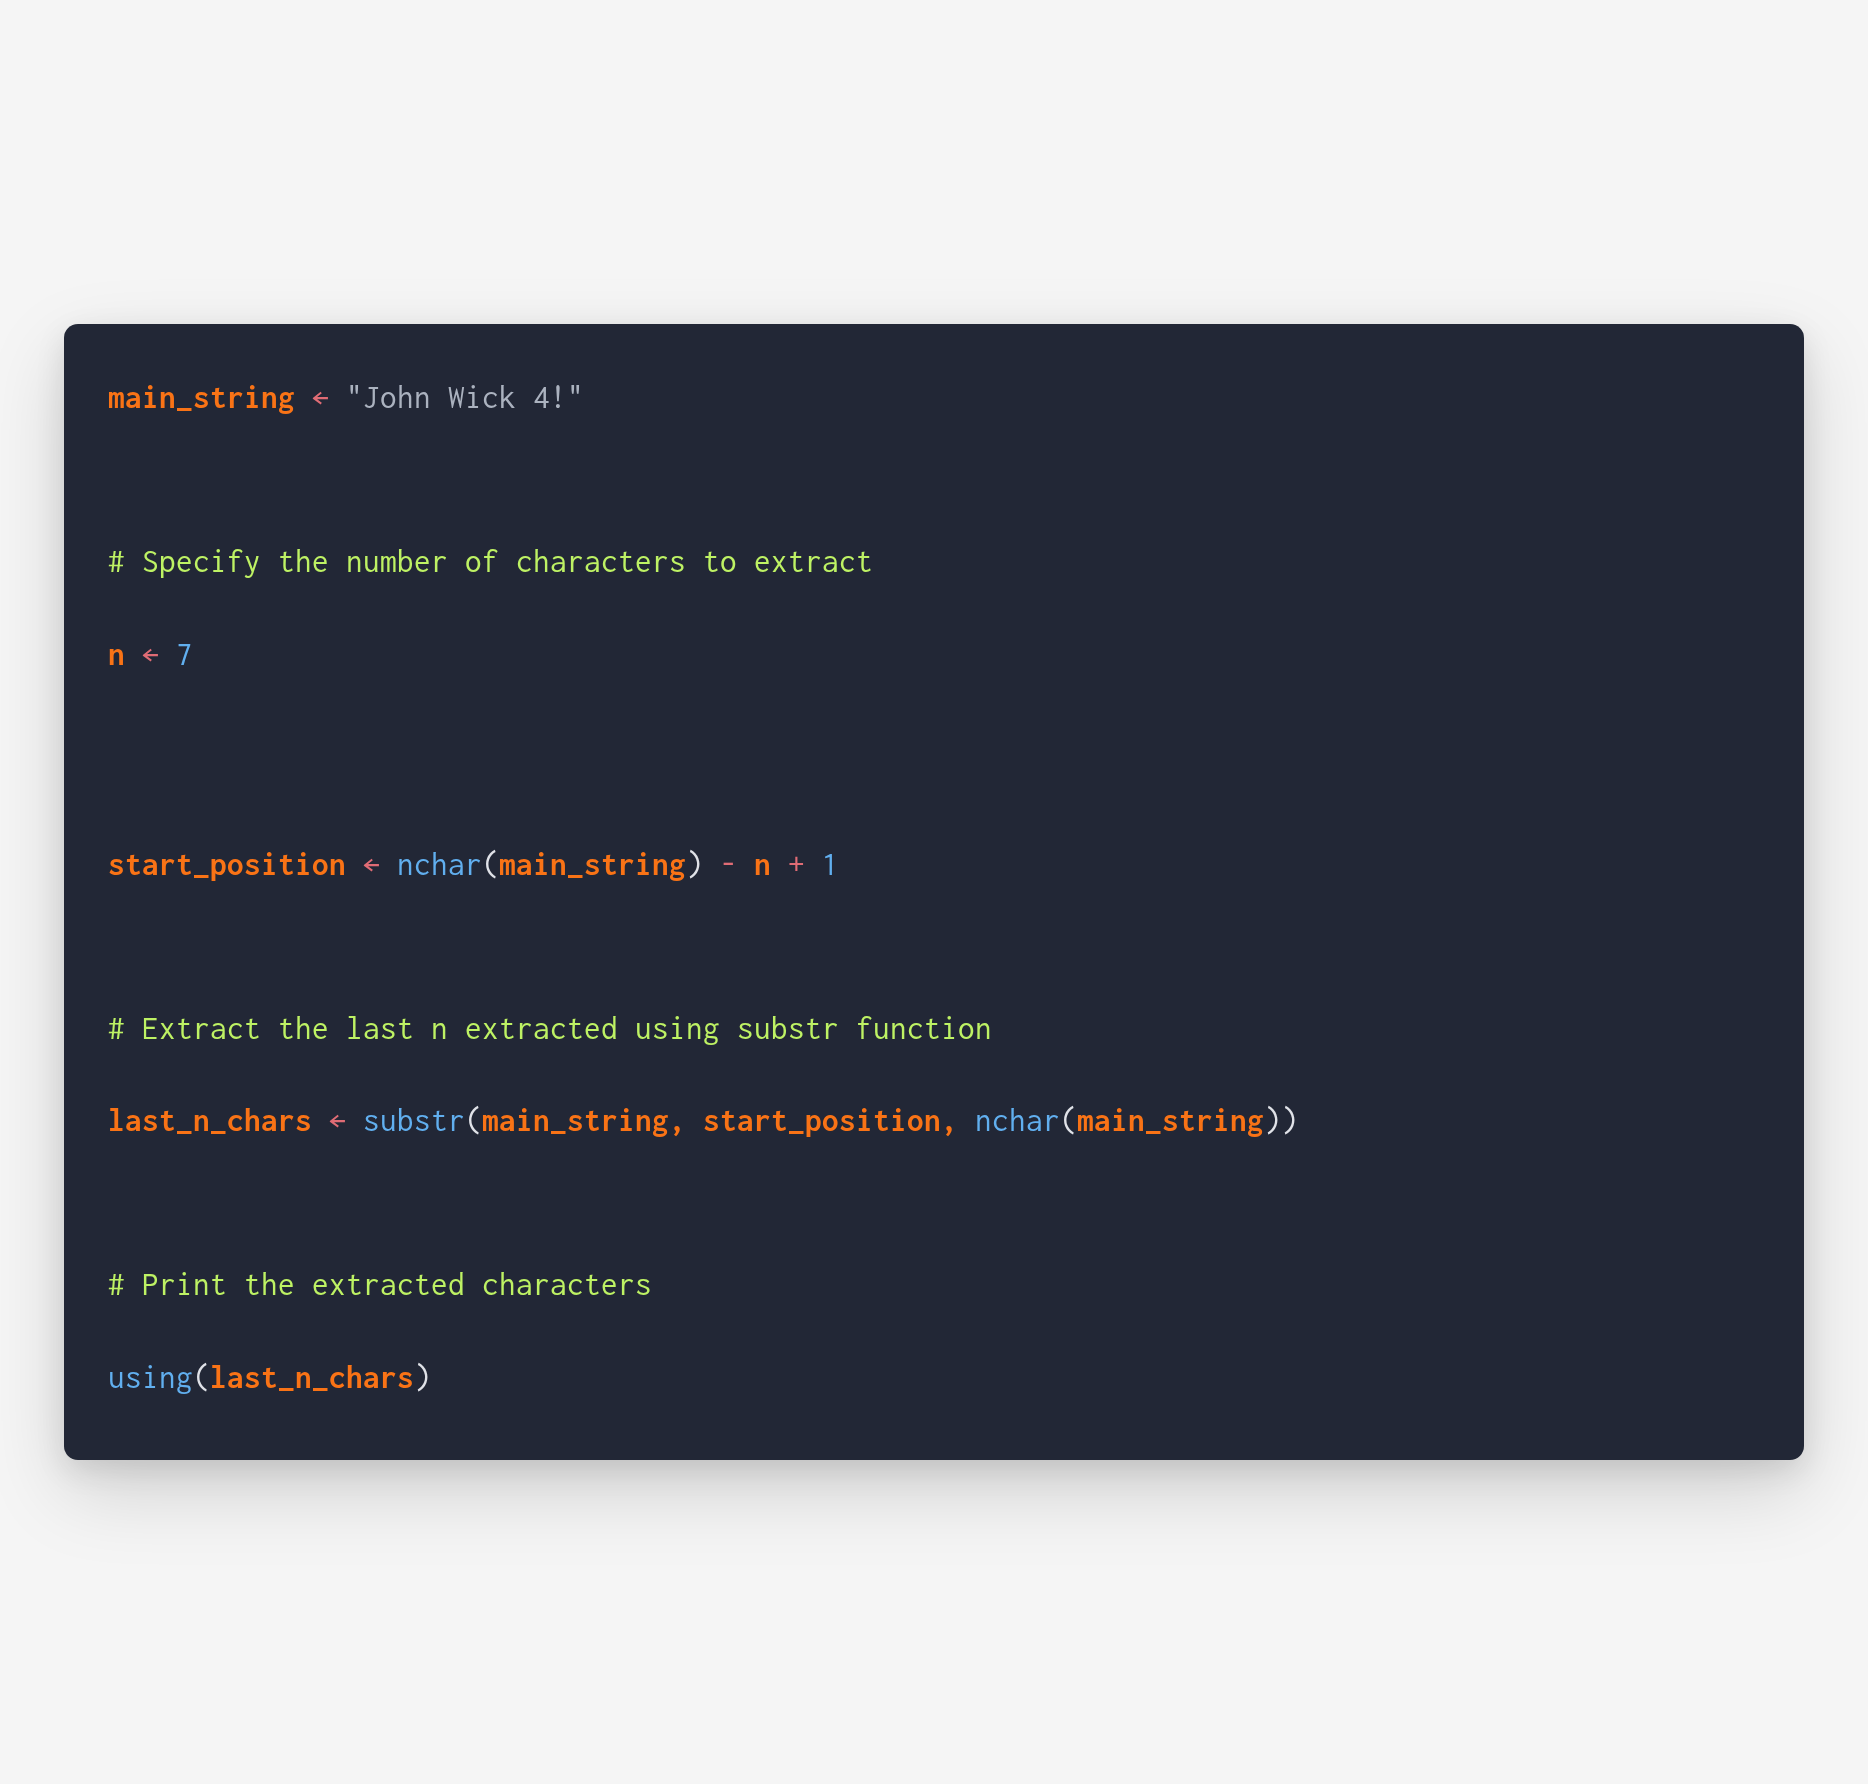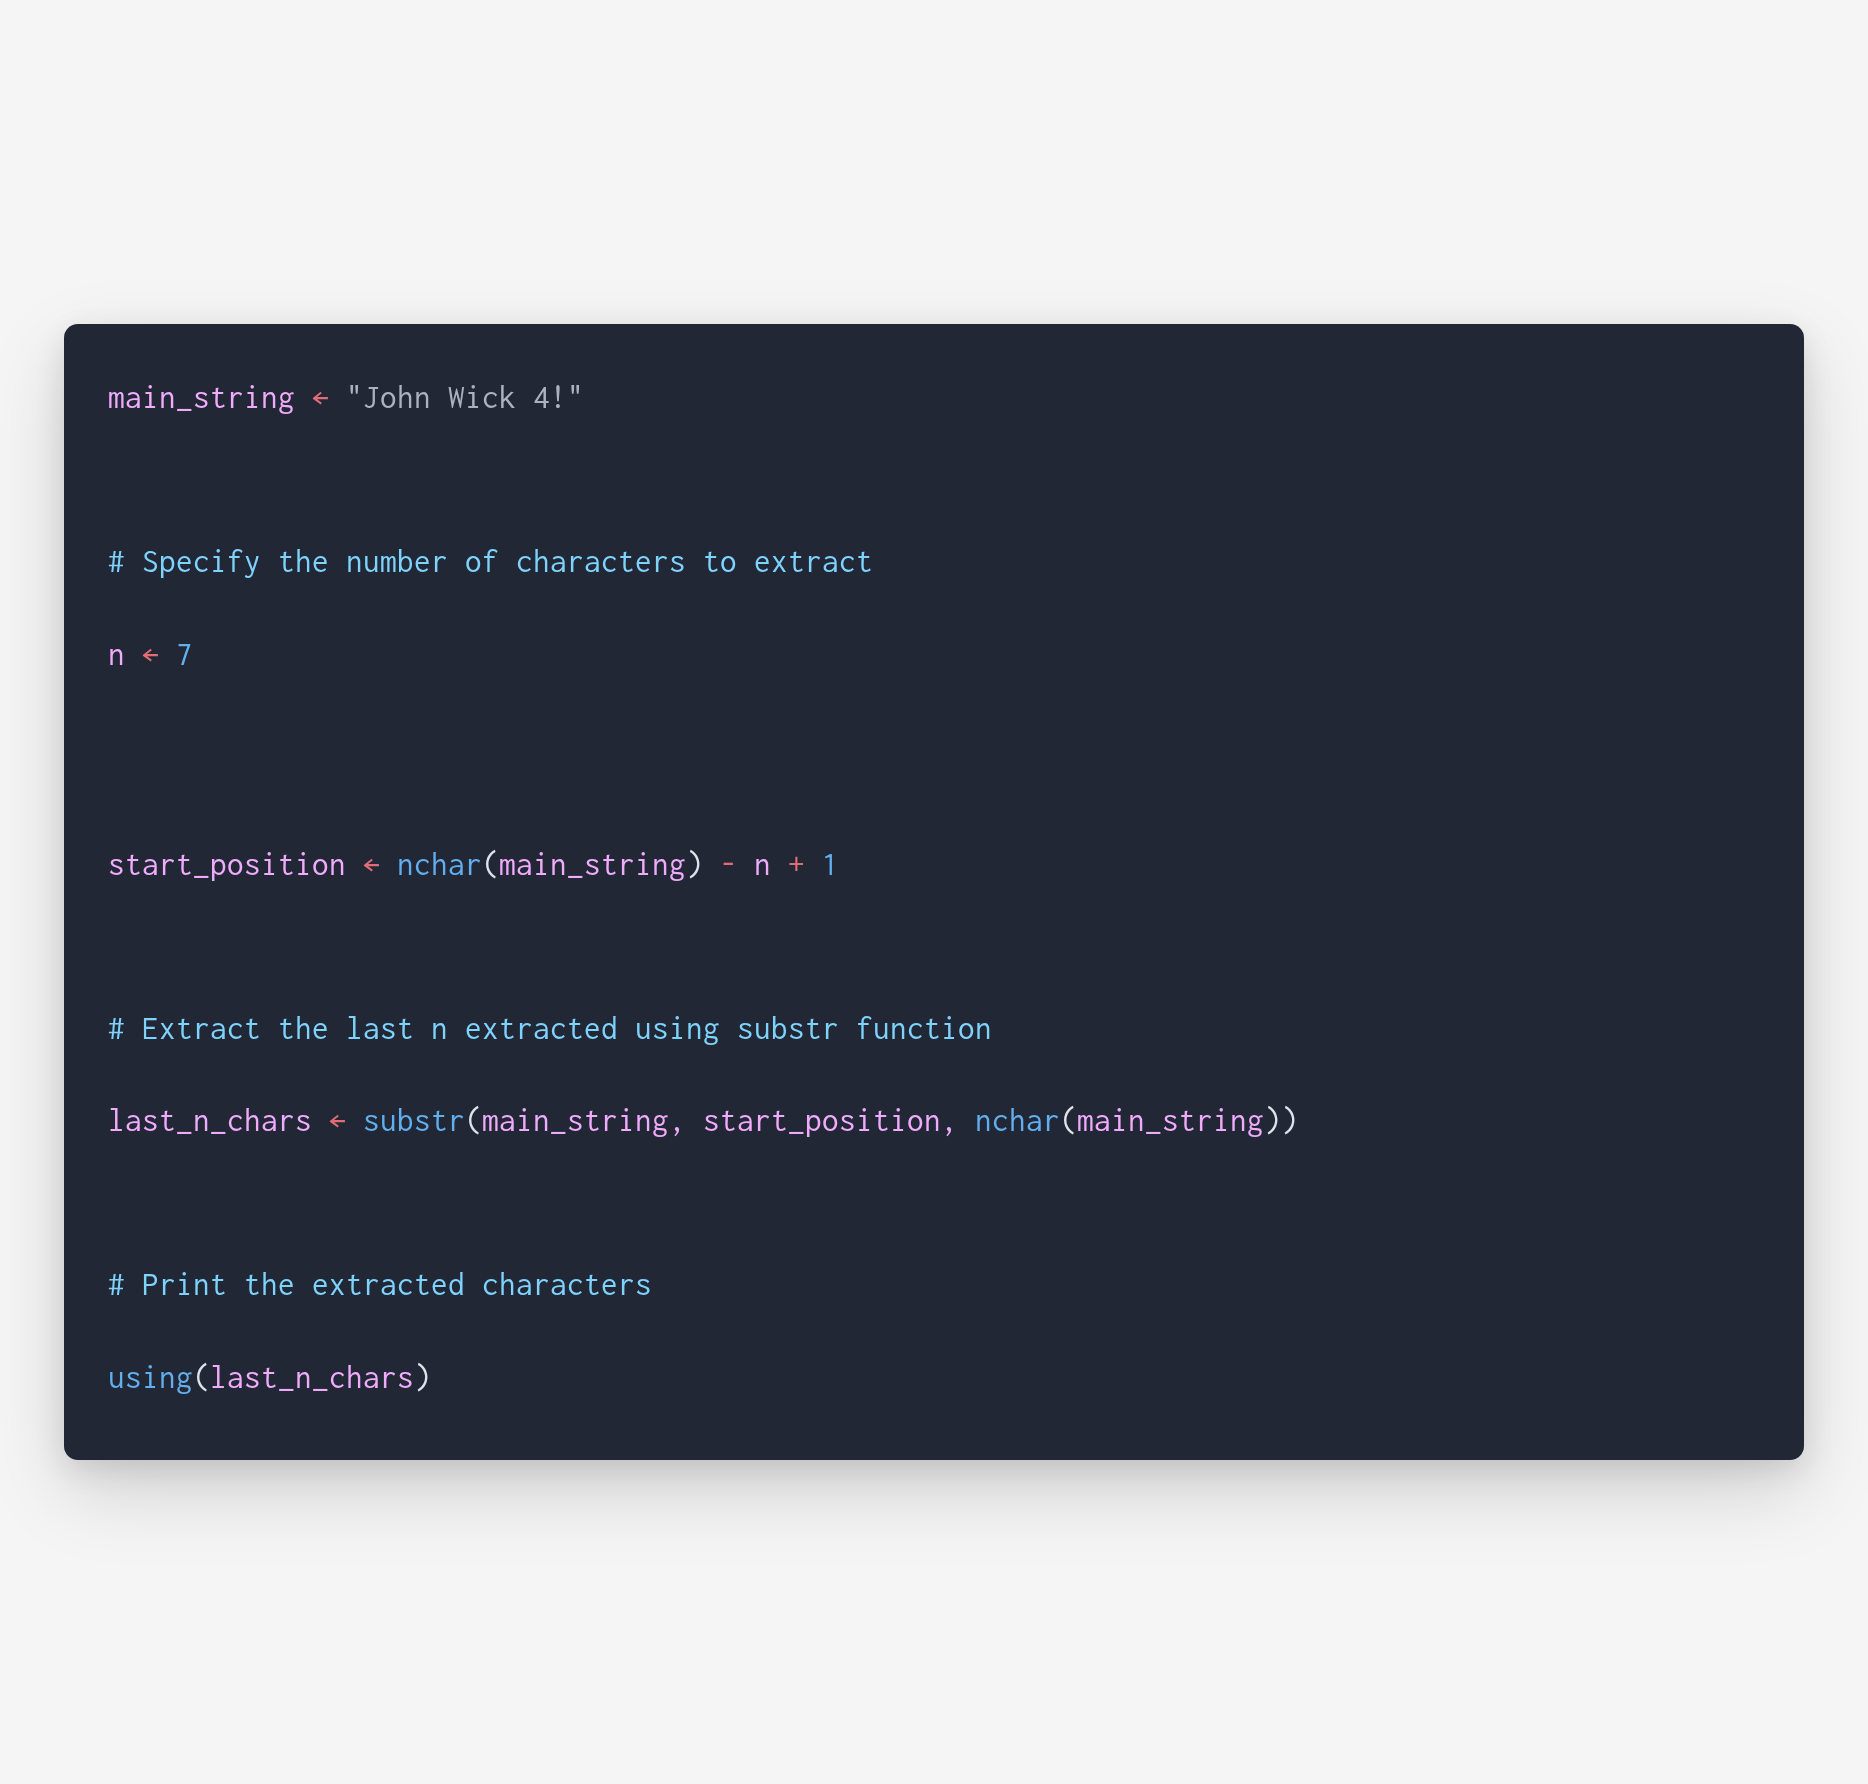--- a/index.html
+++ b/index.html
@@ -29,24 +29,24 @@
       white-space: pre;
       font-family: 'SF Mono', 'Monaco', 'Inconsolata', 'Fira Code', 'Consolas', monospace;
       letter-spacing: 0.5px;
     }
     .blank-line {
       height: 46px;
     }
     .gap-large {
       height: 118px;
     }
-    .tok-default { color: #f0abfc; }
+    .tok-default { color: #f97316; font-weight: bold; }
     .tok-arrow { color: #e06c75; }
     .tok-string { color: #abb2bf; }
-    .tok-comment { color: #7dd3fc; text-align: center; }
+    .tok-comment { color: #bef264; text-align: center; }
     .tok-number { color: #61afef; }
     .tok-func { color: #61afef; }
     .tok-operator { color: #e06c75; }
     .tok-paren { color: #e0e2e8; }
   </style>
 </head>
 <body>
 
 <div class="code-container">
 

